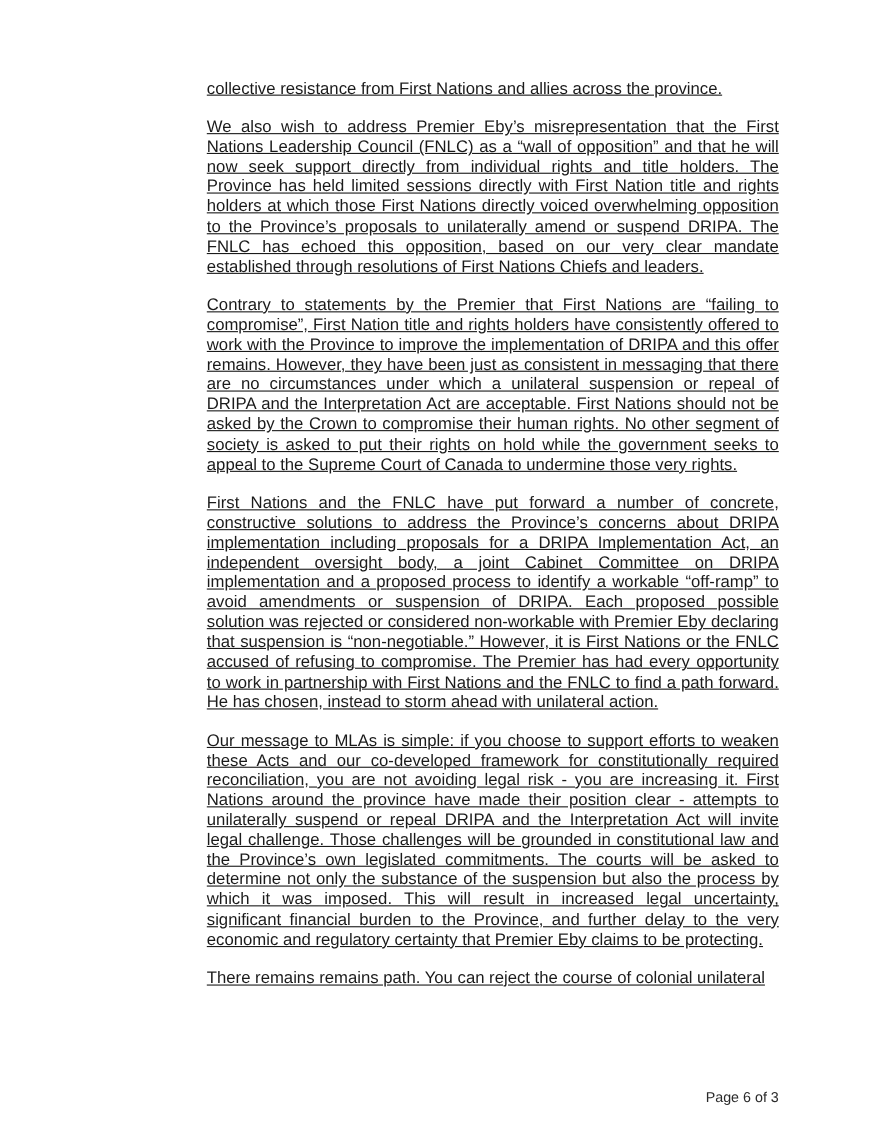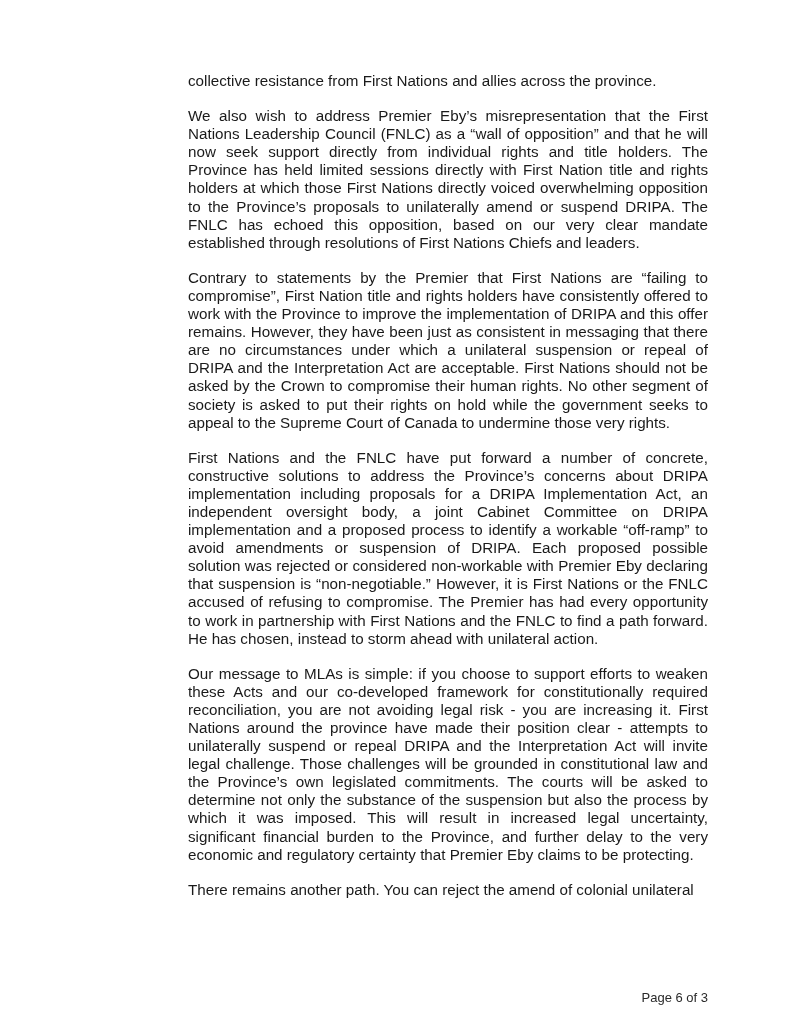--- a/index.html
+++ b/index.html
@@ -20,20 +20,21 @@
       left: 0; top: 0;
       width: 800px;
       height: 1035px;
       background: #ffffff;
     }
     .body-text {
       position: absolute;
       left: 188px;
       top: 72px;
       width: 520px;
+      text-decoration: underline;
     }
     .para {
       margin: 0 0 17px 0;
       font-size: 15.2px;
       line-height: 18.1px;
       text-align: justify;
       text-justify: inter-word;
       hyphens: none;
     }
     .para.first { margin-bottom: 17px; }
@@ -52,16 +53,16 @@
 </head>
 <body>
 
 <div class="page">
   <div class="body-text">
     <p class="para first">collective resistance from First Nations and allies across the province.</p>
     <p class="para">We also wish to address Premier Eby’s misrepresentation that the First Nations Leadership Council (FNLC) as a “wall of opposition” and that he will now seek support directly from individual rights and title holders. The Province has held limited sessions directly with First Nation title and rights holders at which those First Nations directly voiced overwhelming opposition to the Province’s proposals to unilaterally amend or suspend DRIPA. The FNLC has echoed this opposition, based on our very clear mandate established through resolutions of First Nations Chiefs and leaders.</p>
     <p class="para">Contrary to statements by the Premier that First Nations are “failing to compromise”, First Nation title and rights holders have consistently offered to work with the Province to improve the implementation of DRIPA and this offer remains. However, they have been just as consistent in messaging that there are no circumstances under which a unilateral suspension or repeal of DRIPA and the Interpretation Act are acceptable. First Nations should not be asked by the Crown to compromise their human rights. No other segment of society is asked to put their rights on hold while the government seeks to appeal to the Supreme Court of Canada to undermine those very rights.</p>
     <p class="para">First Nations and the FNLC have put forward a number of concrete, constructive solutions to address the Province’s concerns about DRIPA implementation including proposals for a DRIPA Implementation Act, an independent oversight body, a joint Cabinet Committee on DRIPA implementation and a proposed process to identify a workable “off-ramp” to avoid amendments or suspension of DRIPA.  Each proposed possible solution was rejected or considered non-workable with Premier Eby declaring that suspension is “non-negotiable.”  However, it is First Nations or the FNLC accused of refusing to compromise.  The Premier has had every opportunity to work in partnership with First Nations and the FNLC to find a path forward. He has chosen, instead to storm ahead with unilateral action.</p>
     <p class="para">Our message to MLAs is simple: if you choose to support efforts to weaken these Acts and our co-developed framework for constitutionally required reconciliation, you are not avoiding legal risk - you are increasing it. First Nations around the province have made their position clear - attempts to unilaterally suspend or repeal DRIPA and the Interpretation Act will invite legal challenge. Those challenges will be grounded in constitutional law and the Province’s own legislated commitments. The courts will be asked to determine not only the substance of the suspension but also the process by which it was imposed. This will result in increased legal uncertainty, significant financial burden to the Province, and further delay to the very economic and regulatory certainty that Premier Eby claims to be protecting.</p>
-    <p class="para last">There remains another path. You can reject the amend of colonial unilateral</p>
+    <p class="para last">There remains remains path. You can reject the course of colonial unilateral</p>
   </div>
   <div class="footer">Page 6 of 3</div>
 </div>
 
 </body></html>

